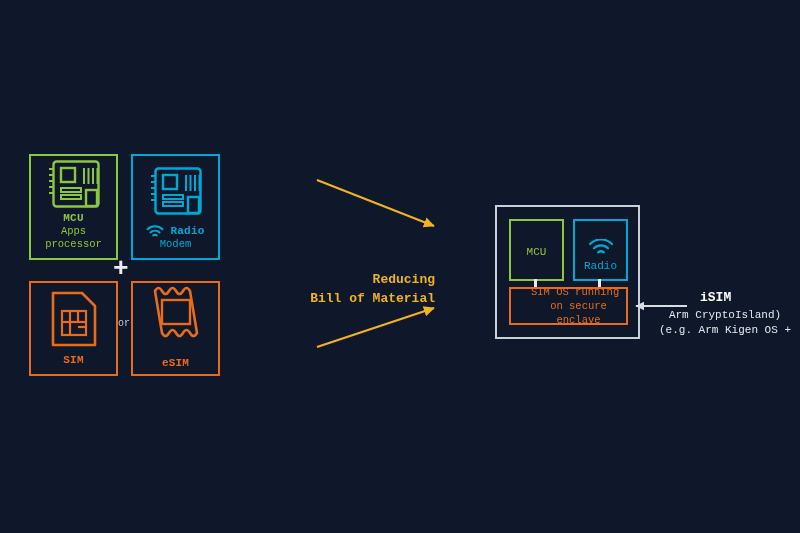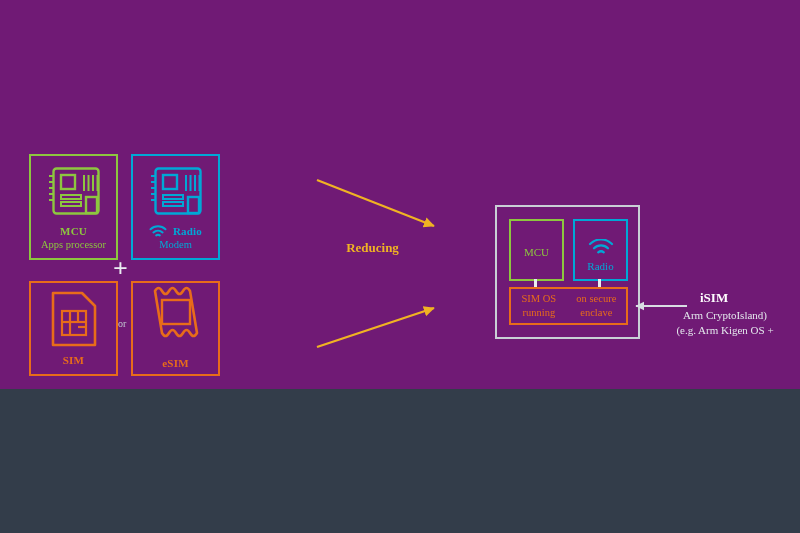--- a/index.html
+++ b/index.html
@@ -3,24 +3,24 @@
 <meta charset="utf-8">
 <style>
   html, body {
     margin: 0;
     padding: 0;
     background: #333d4a;
   }
   #canvas {
     position: relative;
     width: 800px;
-    height: 389px;
-    background: #701a75;
+    height: 533px;
+    background: #0f172a;
     overflow: hidden;
-    font-family: Liberation Serif, serif;
+    font-family: Liberation Mono, monospace;
   }
 
   
   .abs { position: absolute; }
 
   
   .comp-box {
     position: absolute;
     box-sizing: border-box;
     border: 2px solid #8dc63f;
@@ -76,25 +76,26 @@
     line-height: 1;
   }
   .or-text {
     color: #c3c9d1;
     font-size: 10px;
   }
 
   
   .mid-caption {
     position: absolute;
-    text-align: center;
+    text-align: right;
     color: #f0b323;
     font-size: 13px;
     font-weight: bold;
     line-height: 19px;
+    margin-top: 32px;
   }
 
   
   #isim-panel {
     position: absolute;
     box-sizing: border-box;
     border: 2px solid #c9cfd6;
   }
   .sub-box {
     position: absolute;
@@ -116,23 +117,24 @@
 
   #simos-box {
     position: absolute;
     box-sizing: border-box;
     border: 2px solid #e86c1a;
     color: #e86c1a;
     font-size: 10.5px;
     line-height: 14px;
     text-align: center;
     display: flex;
-    flex-direction: row;
-    align-items: center;
+    flex-direction: column;
+    align-items: flex-start;
     justify-content: center;
+    padding-left: 20px;
   }
   .tick {
     position: absolute;
     width: 3px;
     background: #e9edf1;
   }
 
   
   .callout-title {
     position: absolute;
@@ -255,20 +257,21 @@
       <marker id="ah" markerWidth="6" markerHeight="6" refX="4.6" refY="3" orient="auto" markerUnits="strokeWidth">
         <path d="M0,0.6 L5,3 L0,5.4 Z" fill="#f0b323"></path>
       </marker>
     </defs>
     <line x1="17" y1="20" x2="134" y2="66" stroke="#f0b323" stroke-width="2.2" marker-end="url(#ah)"></line>
     <line x1="17" y1="187" x2="134" y2="148" stroke="#f0b323" stroke-width="2.2" marker-end="url(#ah)"></line>
   </svg>
 
   <div class="mid-caption" style="left:310px; top:238px; width:125px;">
     <div>Reducing</div>
+    <div>Bill of Material</div>
   </div>
 
   <div id="isim-panel" style="left:495px; top:205px; width:145px; height:134px;">
 
     <div class="sub-box green" style="left:12px; top:12px; width:55px; height:62px;">
       <div class="sub-box-label" style="margin-bottom:14px;">MCU</div>
     </div>
 
     <div class="sub-box cyan" style="left:76px; top:12px; width:55px; height:62px;">
       <svg width="26" height="17" viewBox="0 0 26 17" style="margin-bottom:4px;">

